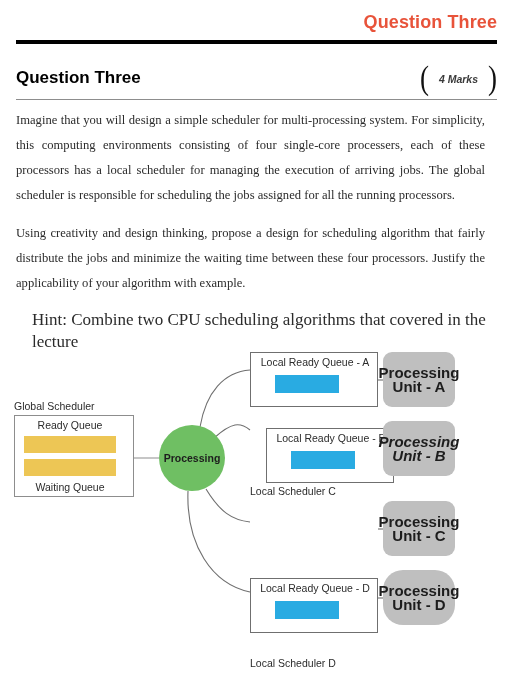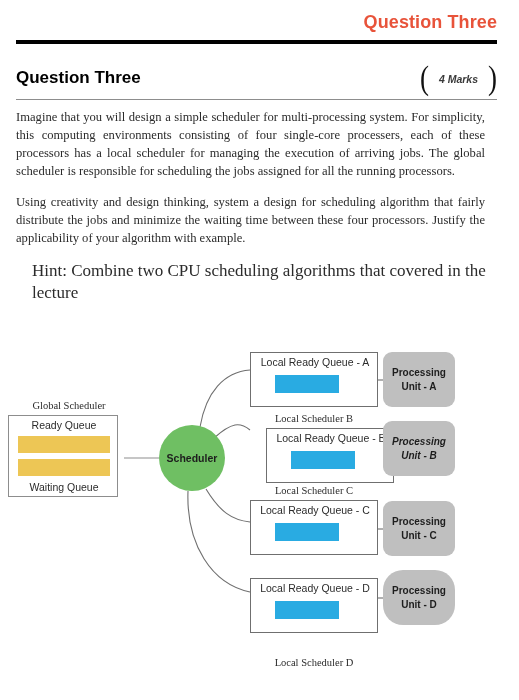--- a/index.html
+++ b/index.html
@@ -97,21 +97,21 @@
 
   
   .body-text {
     position: absolute;
     left: 16px;
     right: 22px;
   }
   .para {
     font-family: "Liberation Serif", serif;
     font-size: 12.6px;
-    line-height: 18px;
+    line-height: 25px;
     text-align: justify;
     color: #2b2b2b;
     margin: 0 12px 13px 0;
   }
   .para-hint {
     font-family: "Liberation Serif", serif;
     font-size: 17px;
     line-height: 22px;
     color: #2b2b2b;
     margin: 6px 0 0 16px;
@@ -128,33 +128,32 @@
   .diagram svg.connectors {
     position: absolute;
     left: 0;
     top: 0;
     width: 519px;
     height: 340px;
   }
 
   .node-label {
     position: absolute;
-    font-family: Liberation Serif, serif;
-    font-size: 10.5px;
-    color: #2b2b2b;
-    white-space: nowrap;
-    text-align: center;
+    font-family: Liberation Sans, sans-serif;
+    font-size: 10.5px;
+    color: #2b2b2b;
+    white-space: nowrap;
   }
 
   
   .global-box {
     position: absolute;
-    left: 8px;
+    left: 14px;
     top: 85px;
-    width: 110px;
+    width: 120px;
     height: 82px;
     border: 1px solid #8d8d8d;
     background: #ffffff;
     box-sizing: border-box;
   }
   .global-caption {
     position: absolute;
     left: 14px;
     top: 70px;
     width: 110px;
@@ -241,21 +240,21 @@
     width: 72px;
     height: 55px;
     border-radius: 9px;
     background: #bfbfbf;
     display: flex;
     align-items: center;
     justify-content: center;
     text-align: center;
     font-family: "Liberation Sans", sans-serif;
     font-weight: bold;
-    font-size: 10px;
+    font-size: 15px;
     line-height: 14px;
     color: #1d1d1d;
   }
 </style>
 </head>
 <body>
 
 <div class="doc-header">
   <div class="doc-header-title">Question Three</div>
 </div>
@@ -266,21 +265,21 @@
   <div class="marks-badge">
     <span class="marks-bracket">(</span>
     <span class="marks-text">4 Marks</span>
     <span class="marks-bracket">)</span>
   </div>
 </div>
 <div class="title-rule"></div>
 
 <div class="body-text" style="top:108px;">
   <p class="para">Imagine that you will design a simple scheduler for multi-processing system. For simplicity, this computing environments consisting of four single-core processers, each of these processors has a local scheduler for managing the execution of arriving jobs. The global scheduler is responsible for scheduling the jobs assigned for all the running processors.</p>
-  <p class="para">Using creativity and design thinking, system a design for scheduling algorithm that fairly distribute the jobs and minimize the waiting time between these four processors. Justify the applicability of your algorithm with example.</p>
+  <p class="para">Using creativity and design thinking, propose a design for scheduling algorithm that fairly distribute the jobs and minimize the waiting time between these four processors. Justify the applicability of your algorithm with example.</p>
   <p class="para-hint">Hint: Combine two CPU scheduling algorithms that covered in the lecture</p>
 </div>
 
 <div class="diagram">
 
   <svg class="connectors" viewBox="0 0 519 340">
 
     <path d="M124,128 L159,128" stroke="#8d8d8d" stroke-width="1.1" fill="none"></path>
 
     <path d="M200,97 C206,62 224,42 250,40" stroke="#6f6f6f" stroke-width="1.1" fill="none"></path>
@@ -298,41 +297,36 @@
   </svg>
 
   <div class="node-label global-caption">Global Scheduler</div>
   <div class="global-box">
     <div class="queue-label ready">Ready Queue</div>
     <div class="queue-bar-yellow b1"></div>
     <div class="queue-bar-yellow b2"></div>
     <div class="queue-label waiting">Waiting Queue</div>
   </div>
 
-  <div class="dispatcher">Scheduler</div>
+  <div class="dispatcher">Processing</div>
 
   <div class="node-label local-caption" style="top:22px;">Local Scheduler A</div>
   <div class="local-box" style="top:22px;">
     <div class="local-queue-label">Local Ready Queue - A</div>
     <div class="queue-bar-blue"></div>
   </div>
   <div class="proc-box" style="top:22px;">Processing Unit - A</div>
 
-  <div class="node-label local-caption" style="top:83px;">Local Scheduler B</div>
   <div class="local-box" style="top:98px;margin-left:16px;">
     <div class="local-queue-label">Local Ready Queue - B</div>
     <div class="queue-bar-blue"></div>
   </div>
   <div class="proc-box" style="top:91px;font-style:italic;">Processing Unit - B</div>
 
   <div class="node-label local-caption" style="top:155px;">Local Scheduler C</div>
-  <div class="local-box" style="top:170px;">
-    <div class="local-queue-label">Local Ready Queue - C</div>
-    <div class="queue-bar-blue"></div>
-  </div>
   <div class="proc-box" style="top:171px;">Processing Unit - C</div>
 
   <div class="local-box" style="top:248px;padding-left:32px;">
     <div class="local-queue-label">Local Ready Queue - D</div>
     <div class="queue-bar-blue"></div>
   </div>
   <div class="node-label local-caption" style="top:297px;margin-top:30px;">Local Scheduler D</div>
   <div class="proc-box" style="top:240px;border-radius:20px;">Processing Unit - D</div>
 
 </div>

